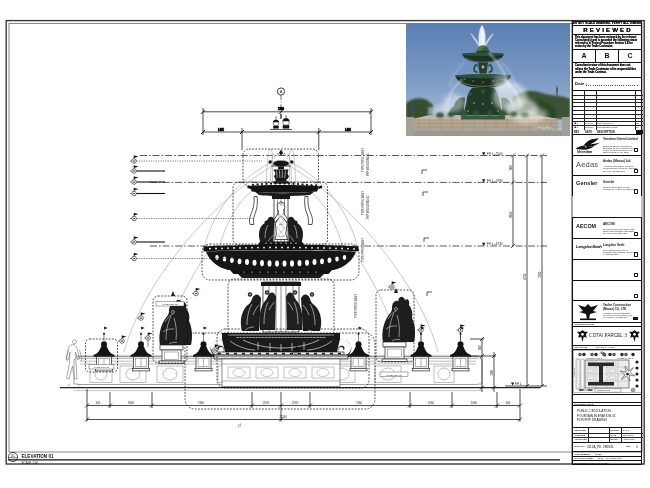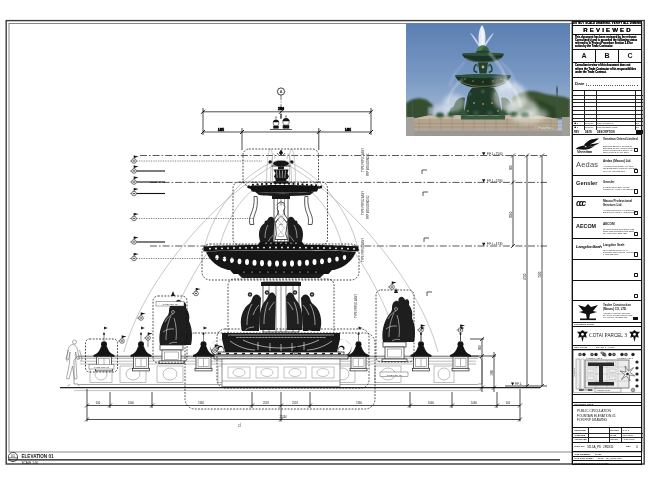--- a/index.html
+++ b/index.html
@@ -817,26 +817,20 @@
 <div class="abs" style="left:61px;top:13.5px;width:4.2px;height:4.2px;border:0.6px solid #111;border-radius:0.8px;"></div>
 </div>
 
 <div class="abs" style="left:0;top:175.4px;width:70px;height:20.6px;border:0.55px solid #111;border-bottom:none;">
 <div class="abs" style="left:3px;top:4px;font-size:5.6px;font-weight:bold;color:#111;letter-spacing:0.1px;">Gensler</div>
 <div class="abs" style="left:30px;top:3.5px;font-size:3.1px;font-weight:bold;color:#111;">Gensler</div>
 <div class="abs" style="left:30px;top:9.5px;width:34px;font-size:1.9px;line-height:2.2px;color:#222;">2 Harrison Street Suite 400 San Francisco CA 94105 T 415.433.3700</div>
 <div class="abs" style="left:61px;top:13px;width:4.2px;height:4.2px;border:0.6px solid #111;border-radius:0.8px;"></div>
 </div>
 
-<div class="abs" style="left:0;top:196px;width:70px;height:21.2px;border:0.55px solid #111;border-bottom:none;">
-<div class="abs" style="left:3px;top:1px;font-size:8.5px;font-weight:900;font-style:italic;color:#111;letter-spacing:-2px;">ccc</div>
-<div class="abs" style="left:30px;top:3px;font-size:3.1px;font-weight:bold;color:#111;line-height:3.6px;">Macau Professional<br>Services Ltd.</div>
-<div class="abs" style="left:30px;top:11.5px;width:34px;font-size:1.9px;line-height:2.2px;color:#222;">Avenida Praia Grande 409 China Law Building 16/F, Macau T +853 2878 6126</div>
-<div class="abs" style="left:61px;top:13.5px;width:4.2px;height:4.2px;border:0.6px solid #111;border-radius:0.8px;"></div>
-</div>
 
 <div class="abs" style="left:0;top:217.2px;width:70px;height:21.2px;border:0.55px solid #111;border-bottom:none;">
 <div class="abs" style="left:3px;top:4.5px;font-size:5.4px;font-weight:bold;color:#111;">AECOM</div>
 <div class="abs" style="left:30px;top:3.5px;font-size:3.1px;font-weight:bold;color:#111;">AECOM</div>
 <div class="abs" style="left:30px;top:9.5px;width:34px;font-size:1.9px;line-height:2.2px;color:#222;">8/F Grand Central Plaza Tower 2 138 Shatin Rural Committee Road Shatin NT, Hong Kong T 2317.4388</div>
 <div class="abs" style="left:61px;top:13.5px;width:4.2px;height:4.2px;border:0.6px solid #111;border-radius:0.8px;"></div>
 </div>
 
 <div class="abs" style="left:0;top:238.4px;width:70px;height:20.4px;border:0.55px solid #111;border-bottom:none;">
 <div class="abs" style="left:3px;top:5px;font-size:4.4px;font-weight:bold;font-style:italic;color:#111;letter-spacing:-0.3px;">LangdonSeah</div>

